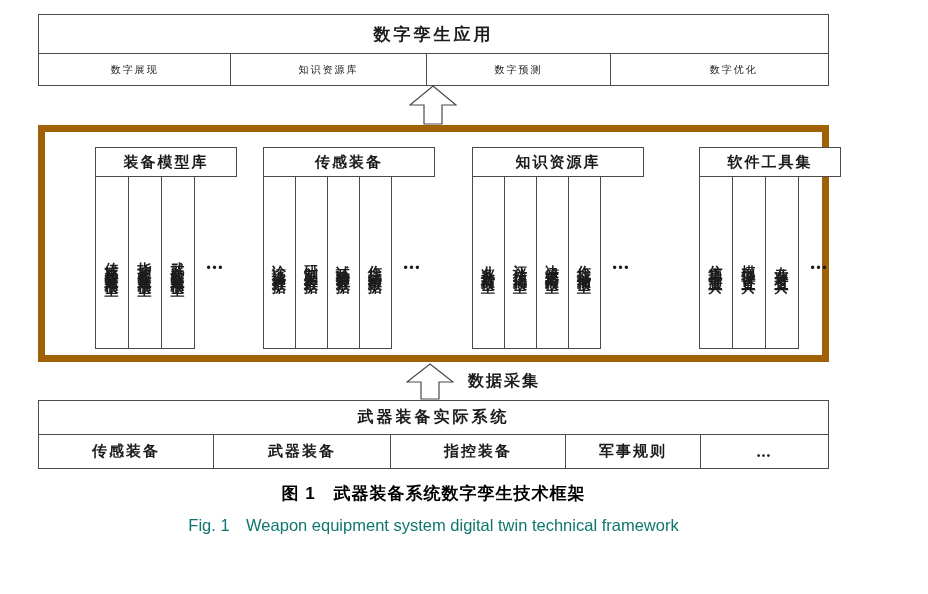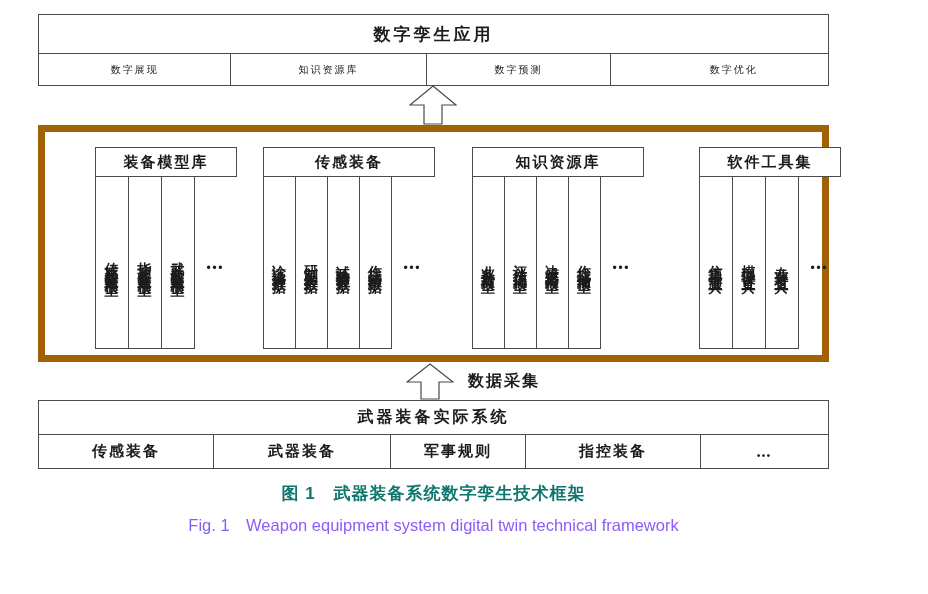--- a/index.html
+++ b/index.html
@@ -64,26 +64,26 @@
   .bottom-cell {
     display:flex; align-items:center; justify-content:center;
     font-size:15px; font-weight:600; letter-spacing:2px; border-right:1px solid #4a4a4a;
   }
   .bottom-cell:last-child { border-right:none; }
 
   
   .caption-zh {
     left:38px; top:482px; width:791px; text-align:center;
     font-family:"Liberation Sans","DejaVu Sans",sans-serif;
-    font-size:17px; font-weight:700; letter-spacing:1px; color:#0f766e;
+    font-size:17px; font-weight:700; letter-spacing:1px; color:#000000;
   }
   .caption-en {
     left:38px; top:515px; width:791px; text-align:center;
     font-family:"Liberation Sans","DejaVu Sans",sans-serif;
-    font-size:16.5px; font-weight:400; color:#8b5cf6;
+    font-size:16.5px; font-weight:400; color:#0f766e;
   }
 </style>
 </head>
 <body>
 
 <div class="canvas">
 
   <div class="abs top-section">
     <div class="top-title">
         <span>数字孪生应用</span>
@@ -177,22 +177,22 @@
   <svg class="arrow-svg" style="left:406px; top:363px;" width="48" height="37" viewBox="0 0 48 37">
     <polygon class="arrow-shape" points="24,1 47,19 33,19 33,36 15,36 15,19 1,19"></polygon>
   </svg>
   <div class="arrow-label" style="left:468px; top:371px;">数据采集</div>
 
   <div class="abs bottom-section">
     <div class="bottom-title">武器装备实际系统</div>
     <div class="bottom-cells">
       <div class="bottom-cell" style="width:175px">传感装备</div>
       <div class="bottom-cell" style="width:177px">武器装备</div>
+      <div class="bottom-cell" style="width:175px">指控装备</div>
       <div class="bottom-cell" style="width:135px">军事规则</div>
-      <div class="bottom-cell" style="width:175px">指控装备</div>
       <div class="bottom-cell" style="flex:1">…</div>
     </div>
   </div>
 
   <div class="abs caption-zh">图 1　武器装备系统数字孪生技术框架</div>
   <div class="abs caption-en">Fig. 1　Weapon equipment system digital twin technical framework</div>
 
 </div>
 
 </body></html>

